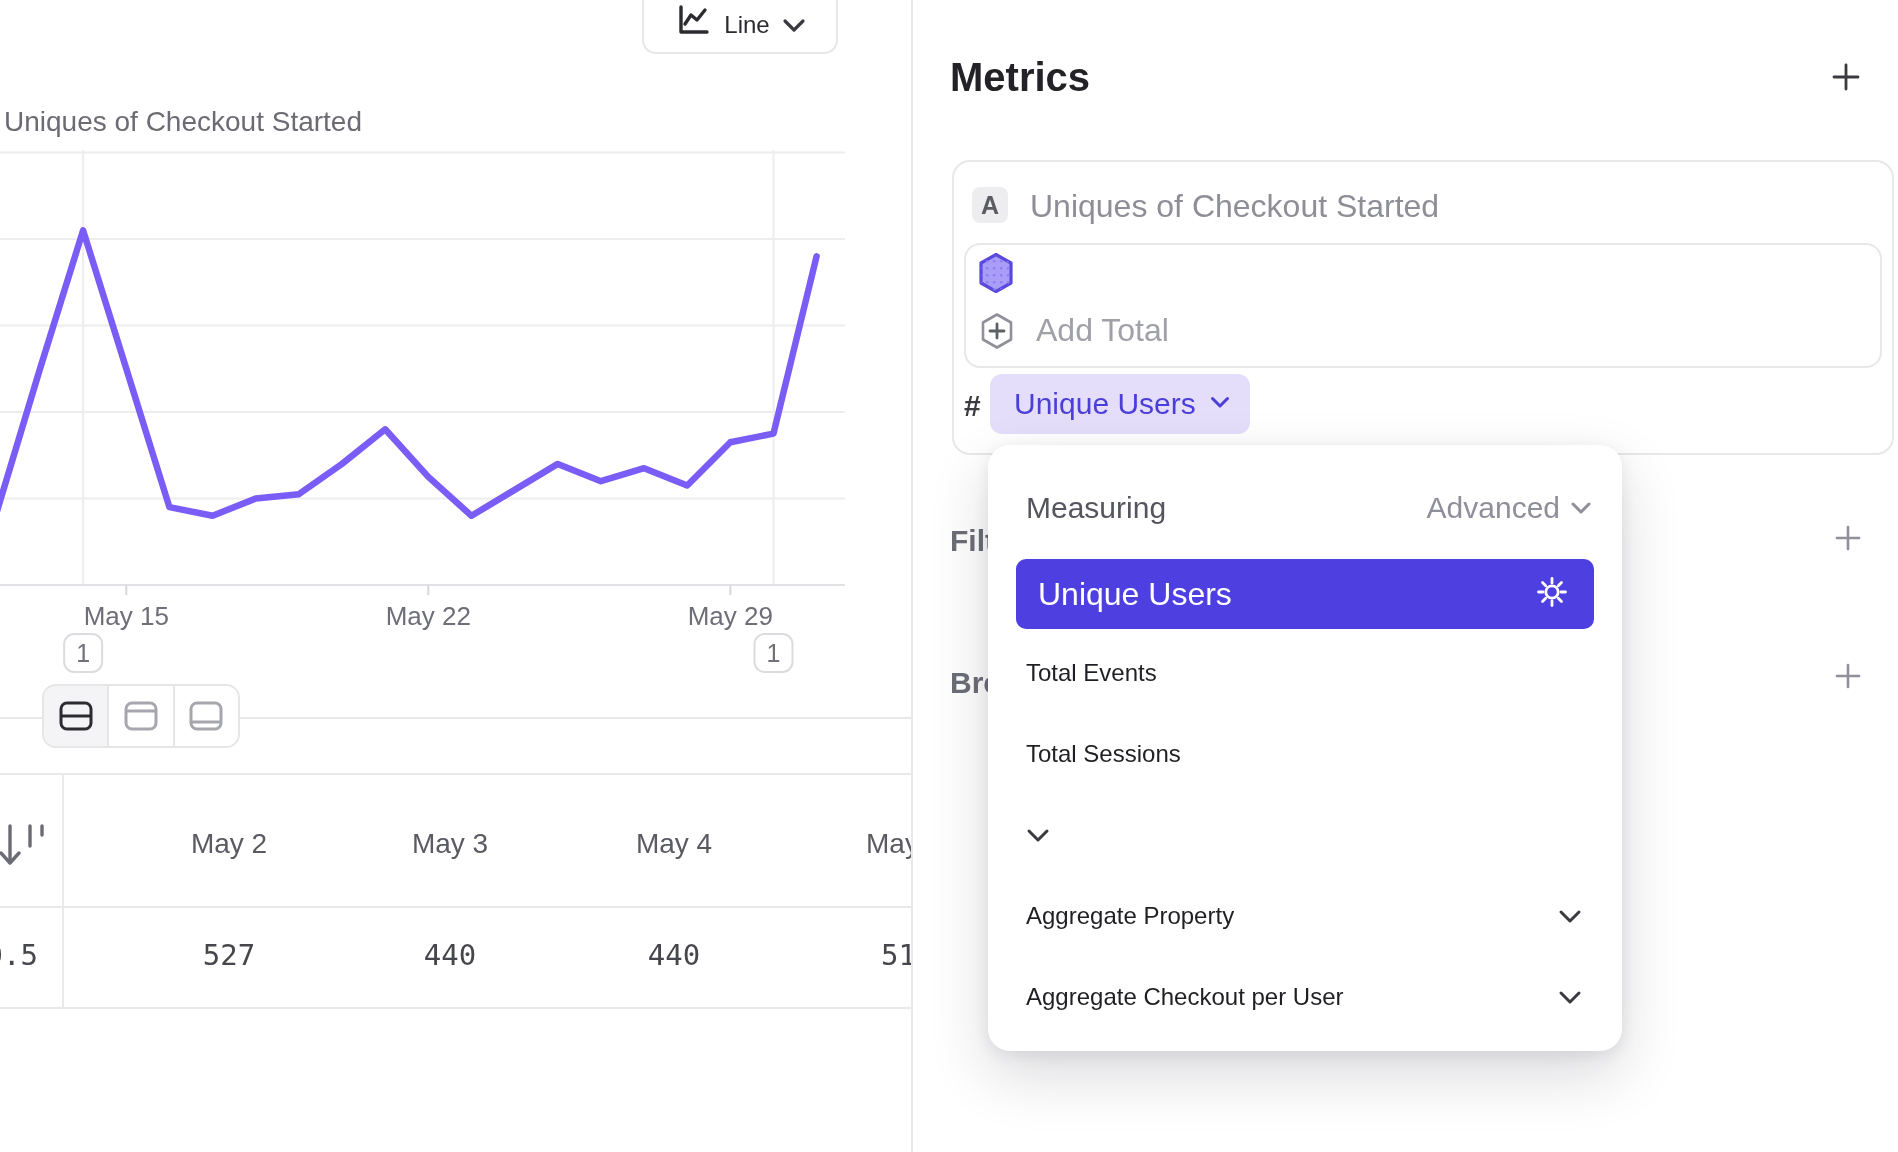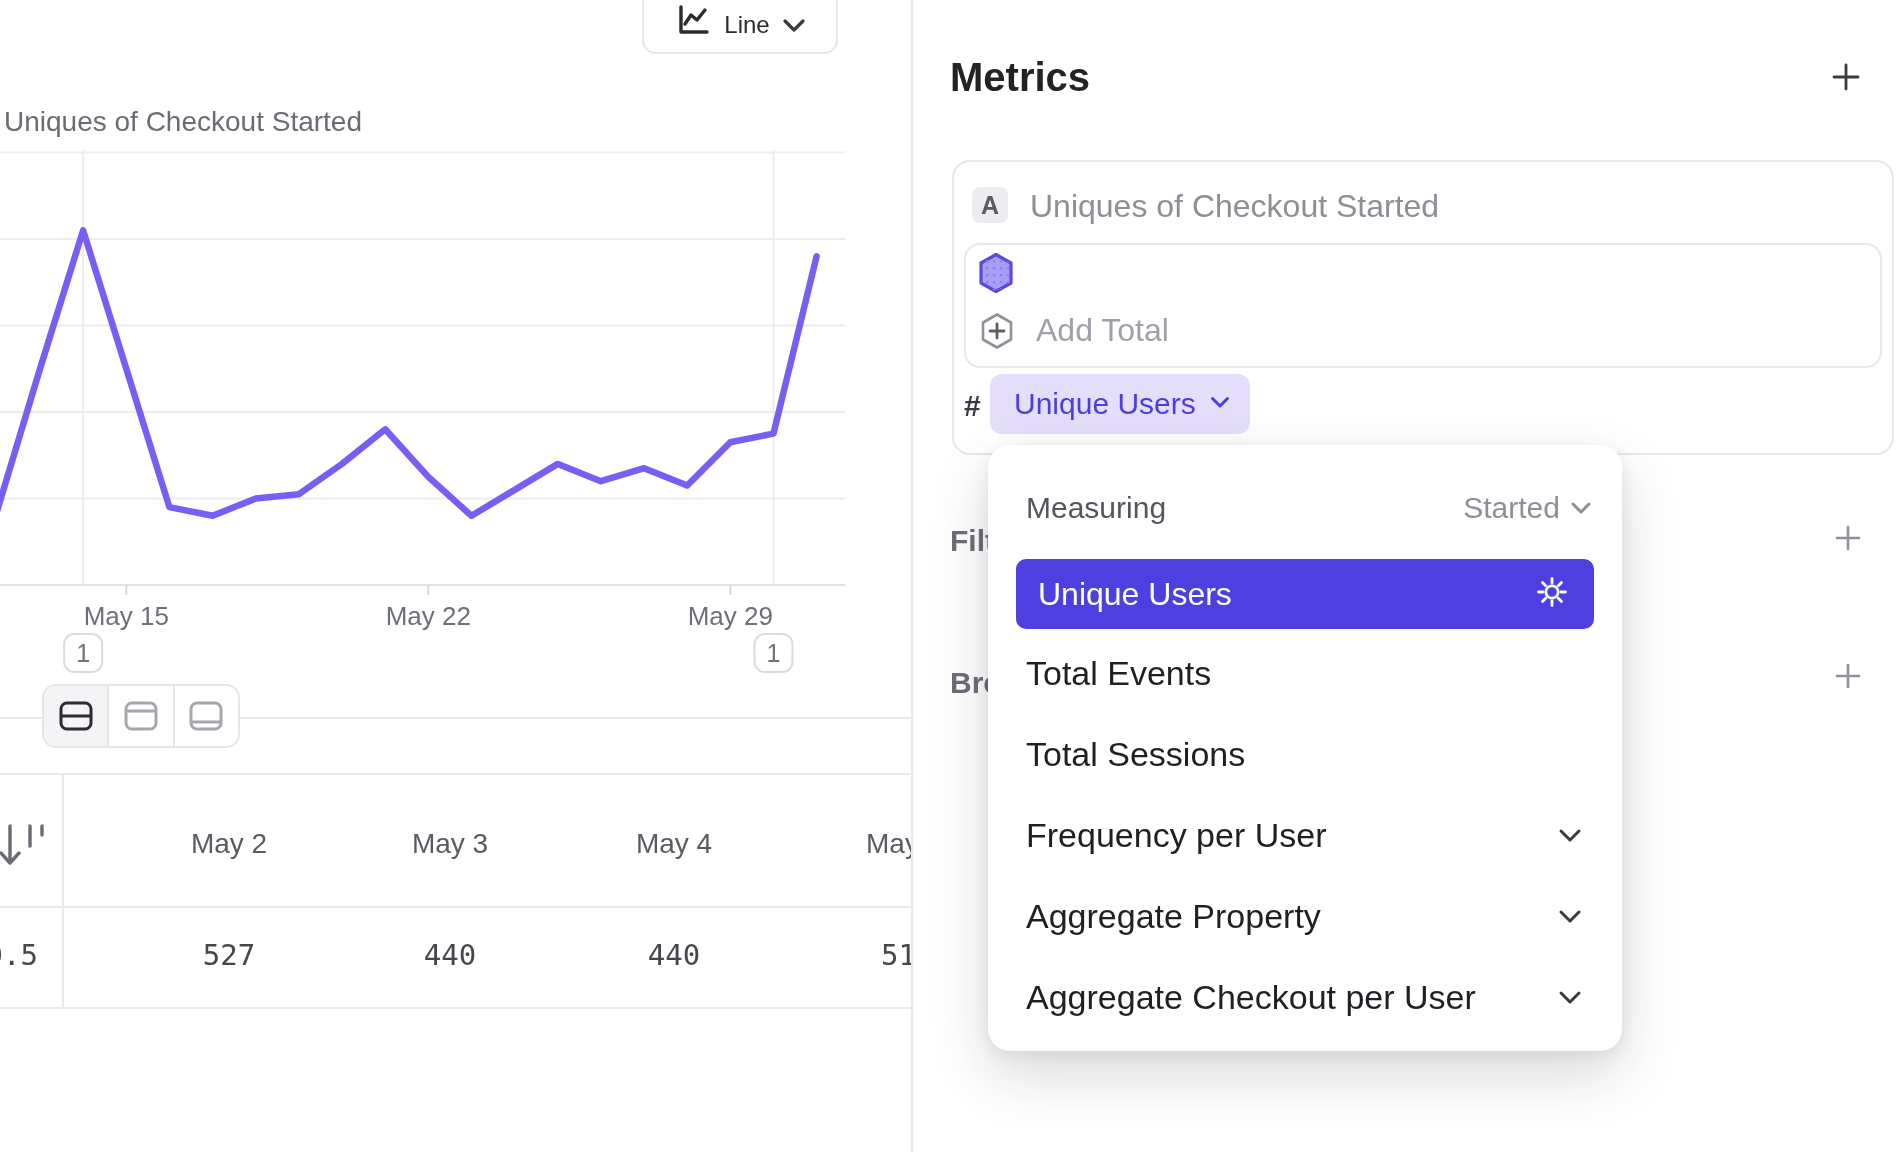--- a/index.html
+++ b/index.html
@@ -63,21 +63,21 @@
   .popover { position:absolute; left:988px; top:445px; width:634px; height:606px; background:#fff; border-radius:22px;
     box-shadow:0 24px 60px rgba(25,25,45,0.16), 0 4px 16px rgba(25,25,45,0.08); z-index:10; }
   .pop-header { position:absolute; left:38px; right:30px; top:46px; height:36px;
     display:flex; align-items:flex-start; justify-content:space-between; }
   .pop-header .measuring { font-size:30px; font-weight:500; color:#55555e; }
   .pop-header .advanced { display:flex; align-items:center; gap:10px; font-size:30px; font-weight:500; color:#8f8f99; cursor:pointer; }
   .pop-selected { position:absolute; left:28px; top:114px; width:578px; height:70px; border-radius:10px;
     background:#4e3fe0; display:flex; align-items:center; justify-content:space-between; padding:0 24px 0 22px; cursor:pointer; }
   .pop-selected .txt { font-size:32px; font-weight:500; color:#fff; }
   .pop-item { position:absolute; left:38px; right:40px; height:42px; display:flex; align-items:center;
-    justify-content:space-between; font-size:34px; font-weight:500; color:#1f1f24; cursor:pointer; }
+    justify-content:space-between; font-size:24px; font-weight:500; color:#1f1f24; cursor:pointer; }
 </style>
 </head>
 <body>
 
 <div class="app">
 
   <div class="left-pane">
 
     <div class="chart-type-btn">
       <span>
@@ -226,21 +226,21 @@
     <svg width="28" height="28" viewBox="0 0 28 28" stroke="#90909a" stroke-width="2.6" stroke-linecap="round">
         <line x1="14" y1="3" x2="14" y2="25"></line>
         <line x1="3" y1="14" x2="25" y2="14"></line>
       </svg>
   </div>
 
   <div class="popover">
     <div class="pop-header">
       <span class="measuring">Measuring</span>
       <span class="advanced">
-        <span>Started</span>
+        <span>Advanced</span>
         <svg width="22" height="14" viewBox="0 0 22 14" fill="none" stroke="#8f8f99" stroke-width="3" stroke-linecap="round" stroke-linejoin="round">
             <polyline points="3,3 11,11 19,3"></polyline>
           </svg>
       </span>
     </div>
 
     <div class="pop-selected">
       <span class="txt">Unique Users</span>
       <span>
         <svg width="36" height="36" viewBox="0 0 36 36" fill="none" stroke="#fff" stroke-width="2.8" stroke-linecap="round">
@@ -250,21 +250,20 @@
       </span>
     </div>
 
     <div class="pop-item" style="top:207px;">
       <span>Total Events</span>
     </div>
     <div class="pop-item" style="top:288px;">
       <span>Total Sessions</span>
     </div>
     <div class="pop-item" style="top:369px;">
-      <span>Frequency per User</span>
       <svg width="24" height="15" viewBox="0 0 24 15" fill="none" stroke="#3a3a40" stroke-width="3" stroke-linecap="round" stroke-linejoin="round">
           <polyline points="3,3 12,12 21,3"></polyline>
         </svg>
     </div>
     <div class="pop-item" style="top:450px;">
       <span>Aggregate Property</span>
       <svg width="24" height="15" viewBox="0 0 24 15" fill="none" stroke="#3a3a40" stroke-width="3" stroke-linecap="round" stroke-linejoin="round">
           <polyline points="3,3 12,12 21,3"></polyline>
         </svg>
     </div>

